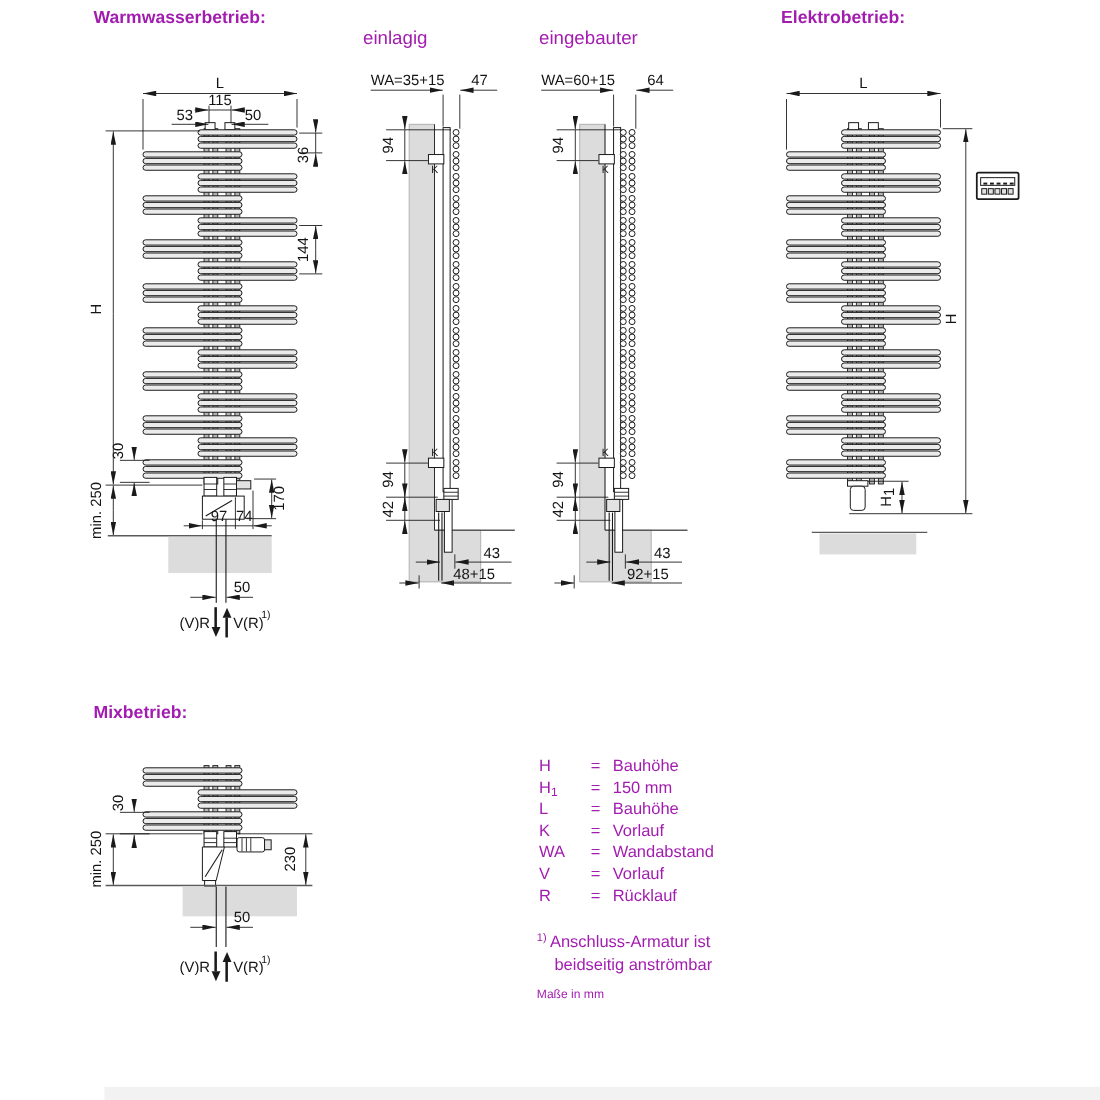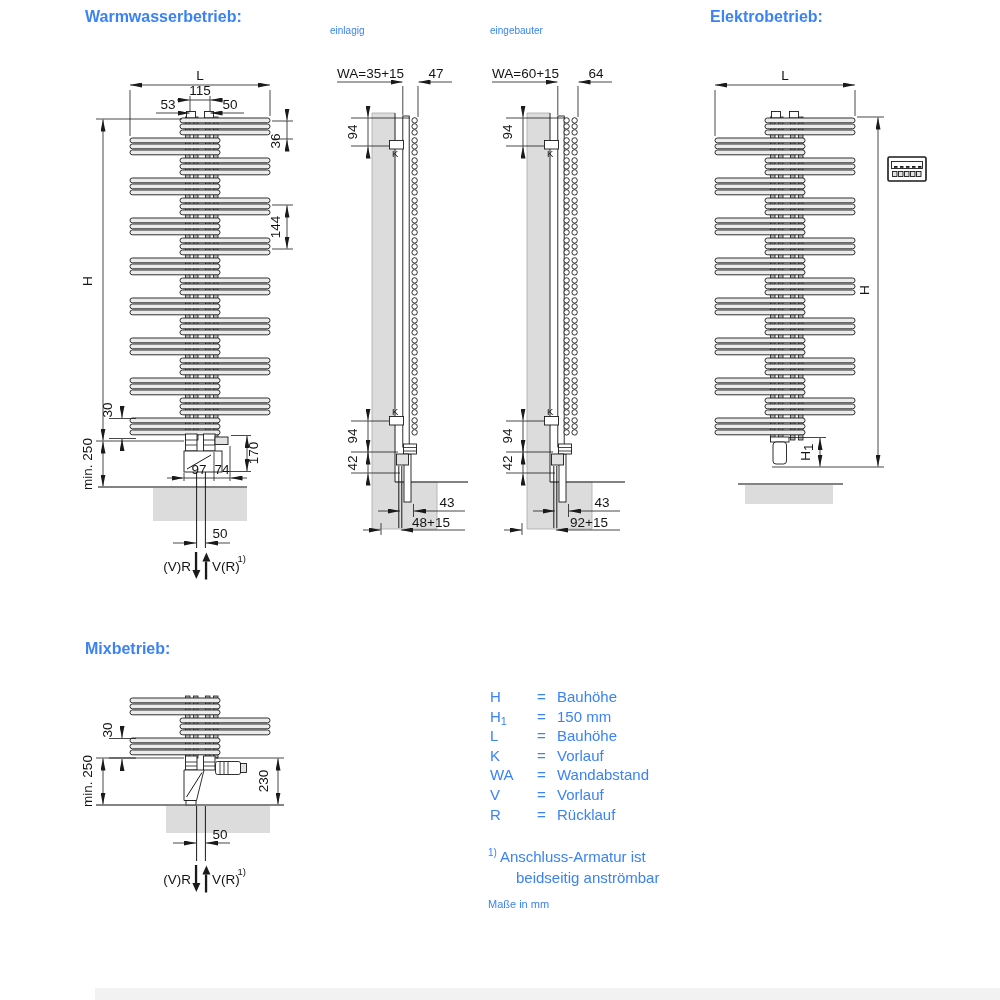--- a/index.html
+++ b/index.html
@@ -1,40 +1,40 @@
 <!DOCTYPE html>
 <html><head>
 <meta charset="utf-8">
 <style>
   html,body{margin:0;padding:0;background:#fff}
   .page{position:relative;width:1000px;height:1000px;background:#fff;overflow:hidden;
-        font-family:"Liberation Sans",sans-serif;color:#3b82f6}
+        font-family:"Liberation Sans",sans-serif;color:#a21caf}
   .h-bold{position:absolute;font-weight:bold;font-size:16px;white-space:nowrap}
-  .h-reg{position:absolute;font-size:10px;white-space:nowrap}
+  .h-reg{position:absolute;font-size:17px;white-space:nowrap}
   svg.draw{position:absolute;left:0;top:0}
   svg.draw text{font-family:"Liberation Sans",sans-serif;font-size:13.5px;fill:#141414}
   svg.draw text.sm{font-size:9.5px}
   svg.draw text.sup{font-size:9.5px}
   .mid{text-anchor:middle}.endt{text-anchor:end}
   .ext,.dim{stroke:#1a1a1a;stroke-width:0.8;fill:none}
   .ln{stroke:#1a1a1a;stroke-width:1;fill:none}
   .tube{fill:#ebebeb;stroke:#1a1a1a;stroke-width:0.9}
   .riser{fill:#b3b3b3;stroke:#1a1a1a;stroke-width:0.8}
   .part{fill:#ffffff;stroke:#1a1a1a;stroke-width:0.9}
   .part2{fill:#e2e2e2;stroke:#1a1a1a;stroke-width:0.9}
   .dark{fill:#1a1a1a;stroke:none}
   .gray{fill:#dcdcdc;stroke:#a8a8a8;stroke-width:0.8}
   .grayfill{fill:#dcdcdc;stroke:none}
   .grayline{stroke:#5a5a5a;stroke-width:1.3;fill:none}
   .legend{position:absolute;left:490px;top:687px;font-size:15px}
   .legend-row{display:grid;grid-template-columns:47px 20px auto;height:19.6px;line-height:19.6px}
   .lg-sub{font-size:11px;vertical-align:-3px}
   .fn{position:absolute;left:488px;top:842px;font-size:15px;line-height:21px}
   .fn sup{font-size:10px;margin-right:3px}
-  .fn-l2{margin-left:28px}
+  .fn-l2{margin-left:16px}
   .units{position:absolute;left:488px;top:898px;font-size:11px}
   .caption{position:absolute;left:85px;top:939px;font-size:15px;line-height:20px}
   .bottom-band{position:absolute;left:95px;top:988px;width:905px;height:12px;background:#f2f2f2}
 </style>
 </head>
 <body>
 
 <div class="page">
 
   <div class="h-bold" style="left:85px;top:8px">Warmwasserbetrieb:</div>

